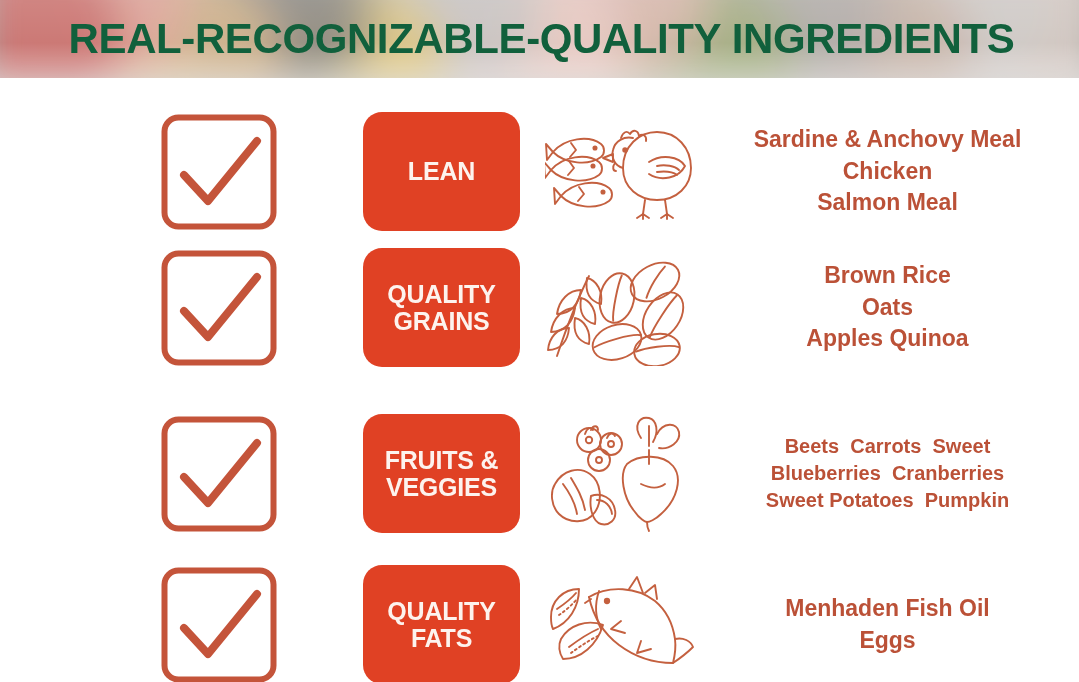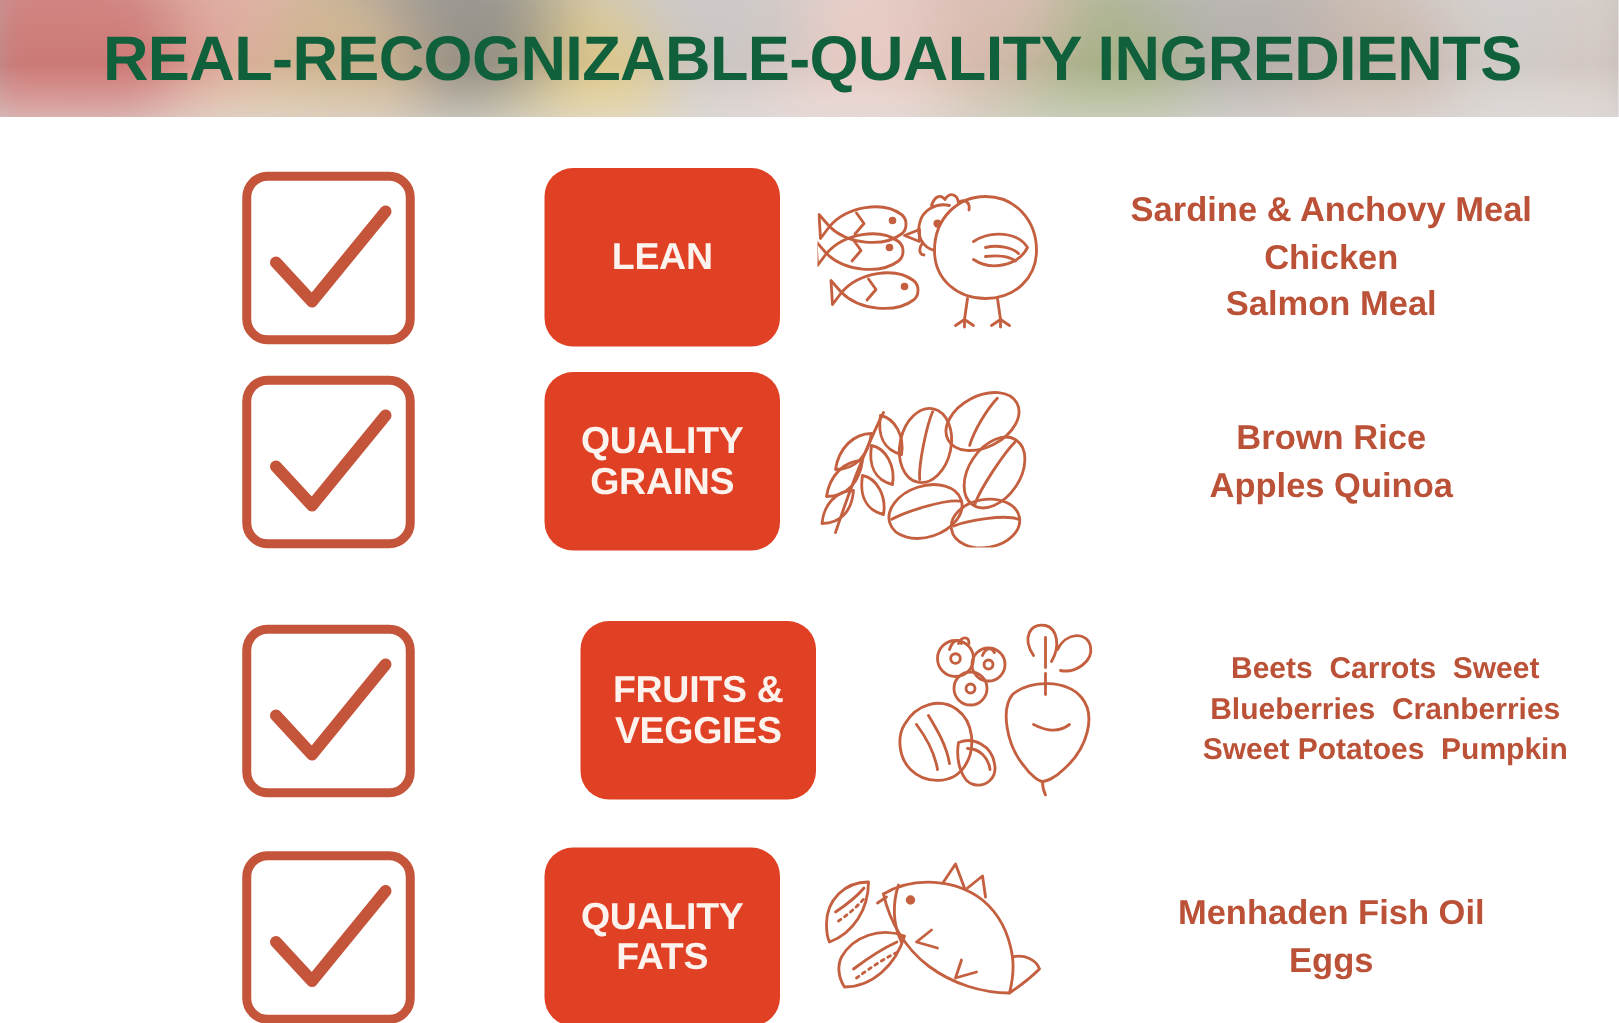--- a/index.html
+++ b/index.html
@@ -89,21 +89,21 @@
   .row {
     position: absolute;
     left: 0;
     width: 1079px;
     height: 151px;
     display: flex;
     align-items: center;
   }
   .row-0 { top: 18px; }
   .row-1 { top: 154px; }
-  .row-2 { top: 320px; gap: 24px; }
+  .row-2 { top: 320px; }
   .row-3 { top: 471px; }
 
   
   .check-cell {
     width: 320px;
     display: flex;
     justify-content: flex-end;
     padding-right: 42px;
     box-sizing: border-box;
   }
@@ -298,20 +298,21 @@
 
             <ellipse cx="112" cy="104" rx="23" ry="16" transform="rotate(-10 112 104)"></ellipse>
             <path d="M91 102 C100 100 126 100 134 105" transform="rotate(-10 112 104)"></path>
           </svg>
         </span>
       </div>
 
       <div class="list-cell">
         <div class="ing-list">
           <span class="ing-line">Brown Rice</span>
+          <span class="ing-line">Oats</span>
           <span class="ing-line">Apples Quinoa</span>
         </div>
       </div>
     </div>
 
     <div class="row row-2">
 
       <div class="check-cell">
         <span class="checkbox">
           <svg class="checkbox" viewBox="0 0 118 118" xmlns="http://www.w3.org/2000/svg">

